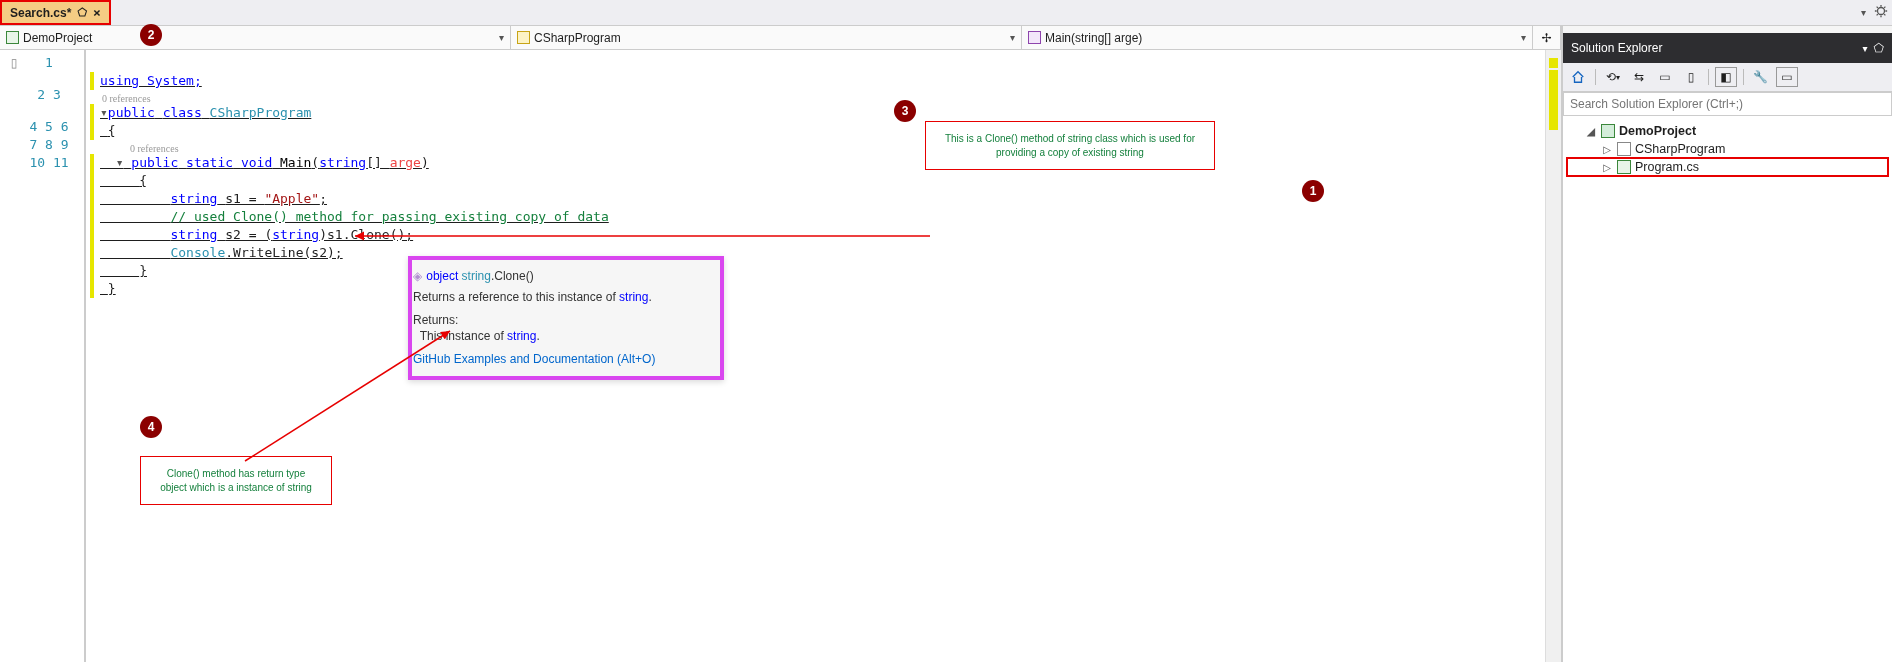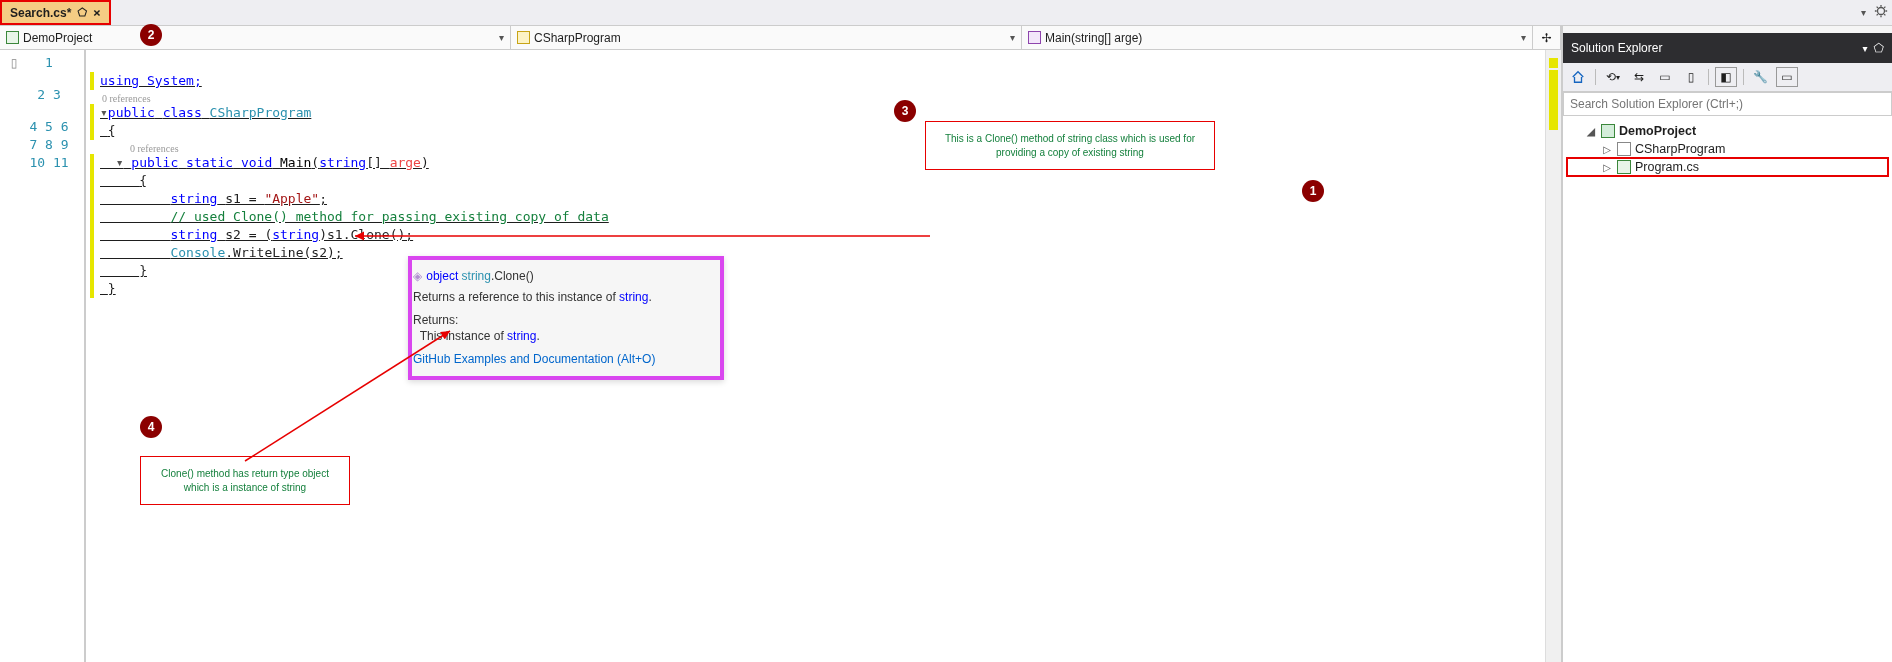--- a/index.html
+++ b/index.html
@@ -157,21 +157,21 @@
       <div class="sig"><span class="cube">◈</span><span class="k">object</span> <span class="t">string</span><span>.Clone()</span></div>
       <div><span>Returns a reference to this instance of </span><span class="k">string</span><span>.</span></div>
       <div class="sec"><span>Returns:</span><br>&nbsp;&nbsp;<span>This instance of </span><span class="k">string</span><span>.</span></div>
       <div class="sec"><span class="lnk">GitHub Examples and Documentation (Alt+O)</span></div>
     </div>
 
     <div class="callout" style="left:925px; top:95px; width:290px;">
       <span>This is a Clone() method of string class which is used for providing a copy of existing string</span>
     </div>
 
-    <div class="callout" style="left:140px; top:430px; width:210px;">
+    <div class="callout" style="left:140px; top:430px; width:192px;">
       <span>Clone() method has return type object which is a instance of string</span>
     </div>
 
     <div class="badge" style="left:140px; top:-2px;">2</div>
     <div class="badge" style="left:894px; top:74px;">3</div>
     <div class="badge" style="left:140px; top:390px;">4</div>
 
     <svg class="arrow" style="left:350px; top:205px;" width="590" height="10">
         <defs>
           <marker id="ah" markerWidth="8" markerHeight="8" refX="6" refY="3" orient="auto">

